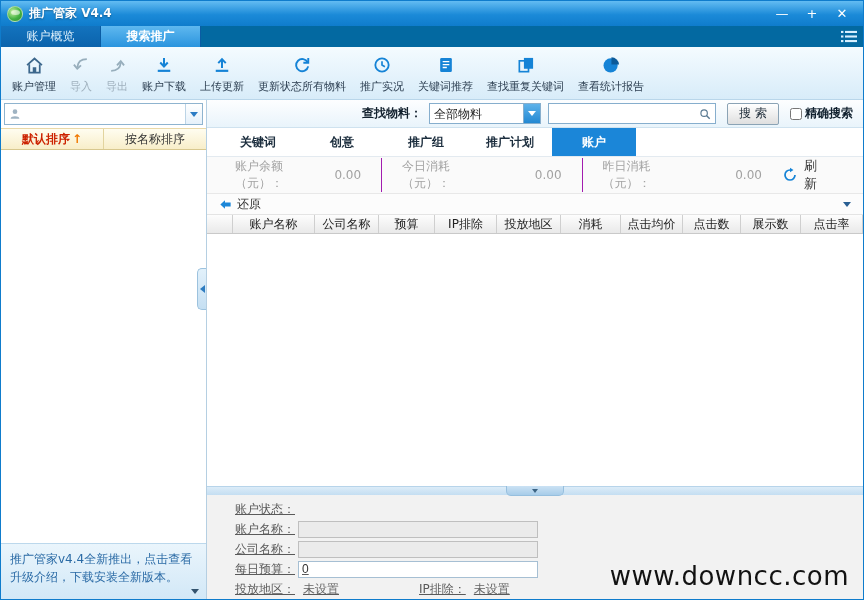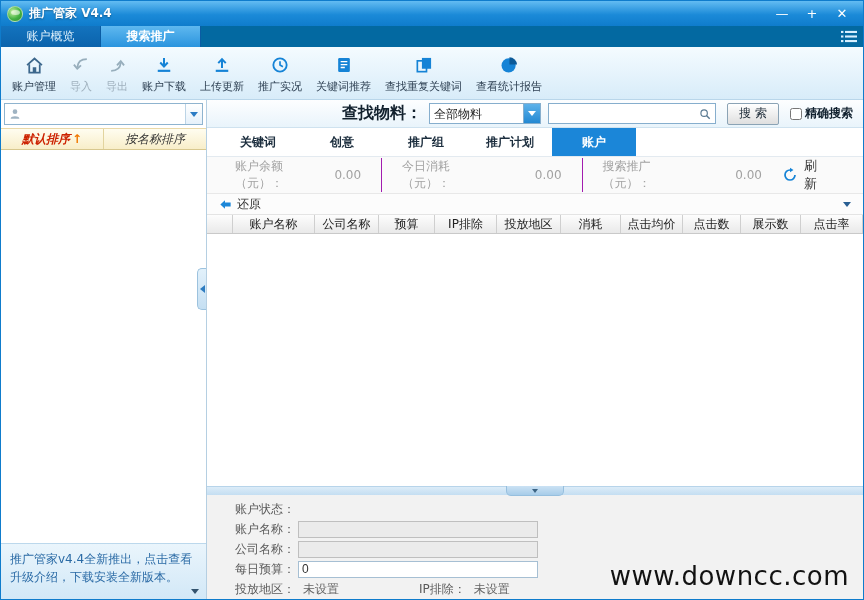--- a/index.html
+++ b/index.html
@@ -31,35 +31,35 @@
   
   .mainrow { flex:1; display:flex; min-height:0; }
   .sidebar { flex:0 0 206px; border-right:1px solid #b5cfe2; display:flex; flex-direction:column; background:#fff; position:relative; }
   .content { flex:1; display:flex; flex-direction:column; min-width:0; position:relative; }
 
   
   .sb-search { margin:3px; height:22px; border:1px solid #8fb4cf; background:#fff; display:flex; align-items:center; padding-left:3px; }
   .sb-search input { flex:1; border:0; outline:0; height:18px; font-size:12px; padding:0 3px; min-width:0; }
   .sb-dd { width:17px; height:100%; border-left:1px solid #bcd4e6; display:flex; align-items:center; justify-content:center; color:#2c7cc4; background:linear-gradient(#ffffff,#e6f1fa); }
   .sorttabs { flex:0 0 22px; display:flex; border-top:1px solid #ead9a8; border-bottom:1px solid #d8c88f; background:linear-gradient(#fffdf0,#f8eec9); }
-  .sorttab { flex:1; display:flex; align-items:center; justify-content:center; font-size:12px; color:#333; gap:2px;font-style:italic; }
+  .sorttab { flex:1; display:flex; align-items:center; justify-content:center; font-size:12px; color:#333; gap:2px; }
   .sorttab.first { color:#cc2200; font-weight:bold; border-right:1px solid #e2d49e; }
   .sorttab .up { color:#f07800; font-weight:bold; font-size:12px; }
   .sb-list { flex:1; background:#fff; }
   .sb-notice { flex:0 0 56px; background:linear-gradient(#eaf5fc,#d2e8f7); border-top:1px solid #bcd8ec; padding:6px 9px 2px; font-size:12px; color:#2a6aa5; line-height:1.5; position:relative; }
   .sb-notice .tri-down { position:absolute; right:7px; bottom:5px; color:#33536e; }
   .sb-collapse { position:absolute; right:0; top:168px; width:9px; height:42px; background:linear-gradient(#e2f1fb,#c5dff2); border:1px solid #9cc2de; border-right:0; border-radius:5px 0 0 5px; display:flex; align-items:center; justify-content:center; color:#2e7cc0; }
 
   
   .tri-down { width:0; height:0; border-left:4px solid transparent; border-right:4px solid transparent; border-top:5px solid currentColor; display:inline-block; }
   .tri-left { width:0; height:0; border-top:4px solid transparent; border-bottom:4px solid transparent; border-right:5px solid currentColor; display:inline-block; }
 
   
   .filterrow { flex:0 0 28px; background:linear-gradient(180deg,#fdfeff,#e9f4fb); border-bottom:1px solid #cfe2ef; display:flex; align-items:center; justify-content:flex-end; padding:0 10px; gap:7px; }
-  .f-label { font-size:16px; font-weight:bold; color:#12212e; white-space:nowrap; }
+  .f-label { font-size:12px; font-weight:bold; color:#12212e; white-space:nowrap; }
   .f-select { width:112px; height:21px; border:1px solid #86aecd; background:#fff; display:flex; align-items:stretch; }
   .f-select .txt { flex:1; font-size:12px; padding:2px 4px 0; color:#222; }
   .f-select .btn { width:17px; background:linear-gradient(#5db2ea,#2388d2); display:flex; align-items:center; justify-content:center; color:#fff; border-left:1px solid #86aecd; }
   .f-input { width:168px; height:21px; border:1px solid #86aecd; background:#fff; display:flex; align-items:center; padding:0 3px 0 4px; }
   .f-input input { flex:1; border:0; outline:0; font-size:12px; height:17px; min-width:0; }
   .f-btn { width:52px; height:22px; border:1px solid #8ba3b5; background:linear-gradient(#ffffff,#dfdfdf); font-size:12px; display:flex; align-items:center; justify-content:center; border-radius:2px; color:#1d2b38; margin-left:4px; }
   .f-check { display:flex; align-items:center; gap:3px; font-size:12px; font-weight:bold; color:#10202e; margin-left:4px; white-space:nowrap; }
   .f-check input { width:12px; height:12px; }
 
   
@@ -84,21 +84,21 @@
   .th { display:flex; align-items:center; justify-content:center; border-right:1px solid #cfcfcf; flex:0 0 auto; white-space:nowrap; overflow:hidden; }
   .tbody { flex:1; background:#fff; }
 
   
   .divider { flex:0 0 9px; background:linear-gradient(#dcecf8,#c4def2); border-top:1px solid #b7d4ea; position:relative; }
   .handle { position:absolute; left:50%; transform:translateX(-50%); top:-1px; width:58px; height:10px; background:linear-gradient(#cbe2f4,#a7cce9); border:1px solid #96bfde; border-top:0; border-radius:0 0 5px 5px; display:flex; align-items:center; justify-content:center; color:#3c6484; }
   .handle .tri-down { border-top-width:4px; border-left-width:3px; border-right-width:3px; }
 
   
   .detail { flex:0 0 103px; background:#f2f2f2; padding-top:4px; font-size:12px; color:#5a5a5a; }
-  .drow { height:20px; display:flex; align-items:center; }
+  .drow { height:20px; display:flex; align-items:center;text-decoration:underline; }
   .dlabel { width:88px; text-align:right; white-space:nowrap; }
   .dinput { width:240px; height:17px; border:1px solid #bfbfbf; background:#ebebeb; margin-left:3px; font-size:12px; padding:0 3px; color:#555; }
   .dinput.enabled { background:#fff; border-color:#a6bfd3; color:#333; }
   .dval { margin-left:8px; color:#666; }
   .dlabel2 { margin-left:80px; }
 
   .watermark { position:absolute; right:14px; bottom:8px; font-size:26px; color:#121212; letter-spacing:.5px; z-index:30; }
 </style>
 </head>
 <body>
@@ -177,20 +177,29 @@
             <path d="M12 15.5 V5.5" fill="none" stroke="currentColor" stroke-width="2.4"></path>
             <path d="M7.5 9.8 L12 5 L16.5 9.8" fill="none" stroke="currentColor" stroke-width="2.4"></path>
             <path d="M4.5 19 H19.5" fill="none" stroke="currentColor" stroke-width="2.6"></path>
           </svg>
         </span>
       <span class="tlabel">上传更新</span>
     </div>
     <div class="tool">
       <span class="ticon i-blue">
           <svg viewBox="0 0 24 24" width="20" height="20">
+            <path d="M18.8 9 A7.3 7.3 0 1 0 19.4 13.6" fill="none" stroke="currentColor" stroke-width="2.3"></path>
+            <path d="M19.5 3.5 V9.3 H13.6" fill="none" stroke="currentColor" stroke-width="2.3"></path>
+          </svg>
+        </span>
+      <span class="tlabel">更新状态所有物料</span>
+    </div>
+    <div class="tool">
+      <span class="ticon i-blue">
+          <svg viewBox="0 0 24 24" width="20" height="20">
             <circle cx="12" cy="12" r="8" fill="none" stroke="currentColor" stroke-width="2.2"></circle>
             <path d="M12 7.5 V12 L15.5 14" fill="none" stroke="currentColor" stroke-width="2"></path>
           </svg>
         </span>
       <span class="tlabel">推广实况</span>
     </div>
     <div class="tool">
       <span class="ticon i-blue">
           <svg viewBox="0 0 24 24" width="20" height="20">
             <rect x="5" y="3.5" width="14" height="17" rx="1.5" fill="currentColor"></rect>
@@ -290,21 +299,21 @@
       <div class="stats">
         <div class="stat">
           <span>账户余额（元）：</span>
           <span class="v">0.00</span>
         </div>
         <div class="stat">
           <span>今日消耗（元）：</span>
           <span class="v">0.00</span>
         </div>
         <div class="stat">
-          <span>搜索推广（元）：</span>
+          <span>昨日消耗（元）：</span>
           <span class="v">0.00</span>
         </div>
         <div class="refresh">
           <span style="display:flex;color:#1583d6;">
               <svg viewBox="0 0 24 24" width="16" height="16">
                 <path d="M19.5 12 A7.5 7.5 0 1 1 12 4.5" fill="none" stroke="currentColor" stroke-width="2.6"></path>
                 <path d="M12 1.2 L17.2 4.5 L12 8 Z" fill="currentColor"></path>
               </svg>
             </span>
           <span>刷新</span>

